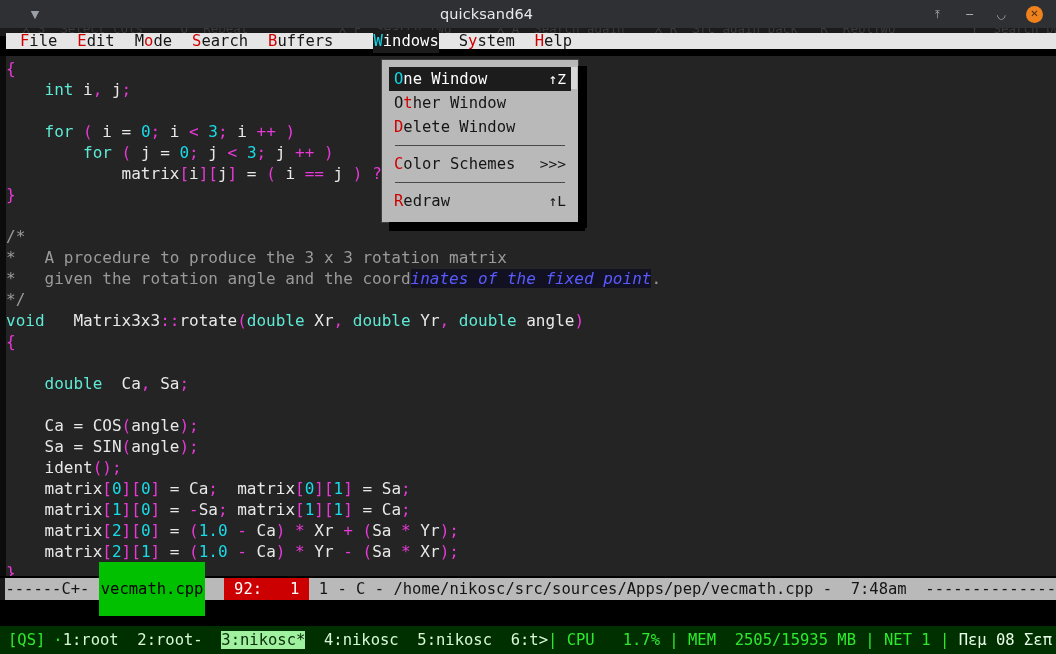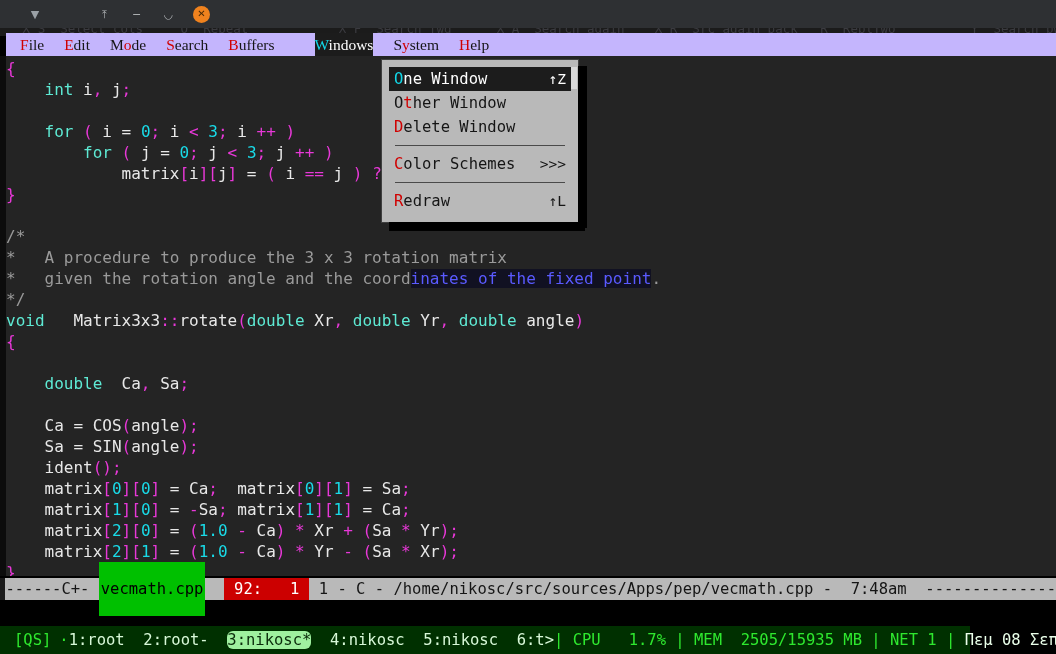--- a/index.html
+++ b/index.html
@@ -84,28 +84,27 @@
     font-size: 12.5px;
     line-height: 14px;
     color: #3a3a3f;
     z-index: 5;
   }
 
   
   #menubar {
     position: absolute;
     left: 6px; top: 33px;
-    width: 1050px; height: 23px;
-    background: #c4b5fd;
+    width: 1050px; height: 16px;
+    background: #e5e5e5;
     display: flex;
     align-items: center;
     z-index: 20;
     font-size: 15.5px;
     white-space: pre;
-    font-family: Liberation Serif, serif;
   }
   .menu-item {
     padding: 0 0;
     margin-right: 20px;
     color: #151515;
     line-height: 23px;
     white-space: pre;
   }
   .menu-item:first-child { margin-left: 14px; }
   .menu-item .hot { color: #d00000; }
@@ -140,21 +139,21 @@
     line-height: 21px;
     color: #e6e6e6;
     padding-top: 2px;
   }
   .ln { height: 21px; white-space: pre; }
   .kw   { color: #5eead4; }   
   .pn   { color: #e838d8; }   
   .num  { color: #19dbe8; }   
   .id   { color: #e8e8e8; }   
   .cmt  { color: #9a9a9a; }   
-  .sel  { background: #111122; color: #5a5aff; }
+  .sel  { background: #111122; color: #5a5aff; font-style: italic; }
 
   
   #dropdown {
     position: absolute;
     left: 381px; top: 59px;
     width: 196px;
     background: #b9b9b9;
     border: 1px solid #3f3f3f;
     z-index: 30;
     padding: 7px 0 9px 0;
@@ -230,53 +229,52 @@
     background: #cc0000;
     color: #ffffff;
     padding: 0 10px;
   }
   #statusline .tail { background:#1b1b1b; flex:1; height:22px; }
 
   
   #tmux {
     position: absolute;
     left: 0; top: 626px;
-    width: 964px; height: 28px;
+    width: 1056px; height: 28px;
     background: #003000;
     display: flex;
     align-items: center;
     z-index: 10;
     font-size: 15.5px;
     white-space: pre;
     color: #2ee82e;
     line-height: 28px;
-    padding-left: 6px;
   }
   #tmux .qs { color: #2ee82e; padding-left: 8px; }
   #tmux .win { color: #d8f8d8; }
   #tmux .win-active {
     background: #9ff09f;
     color: #0a2a0a;
-    border-radius: 6px;
   }
   #tmux .spacer { flex: 1; }
   #tmux .right { padding-right: 7px; color: #2ee82e; }
   #tmux .white { color: #eaffea; }
 </style>
 </head>
 <body>
 
 <div id="app">
 
   <div id="ghostrow">  ^X^S  Select cols    ^O  Repeat           ^X^F  Search fwd     ^X^A  Search again   ^X^R  Src again back  ^R  ReplTwo         ^Y  Search bwd     ^W  Search agn bk</div>
 
   <div id="titlebar">
     <div class="tb-left">
       <span class="chev">▼</span>
     </div>
+    <div class="tb-title">quicksand64</div>
     <div class="tb-right">
       <span class="tb-btn">⤒</span>
       <span class="tb-btn">−</span>
       <span class="tb-btn">◡</span>
       <span class="tb-btn tb-close">✕</span>
     </div>
   </div>
 
   <div id="editor">
     <div id="gutter"></div>

